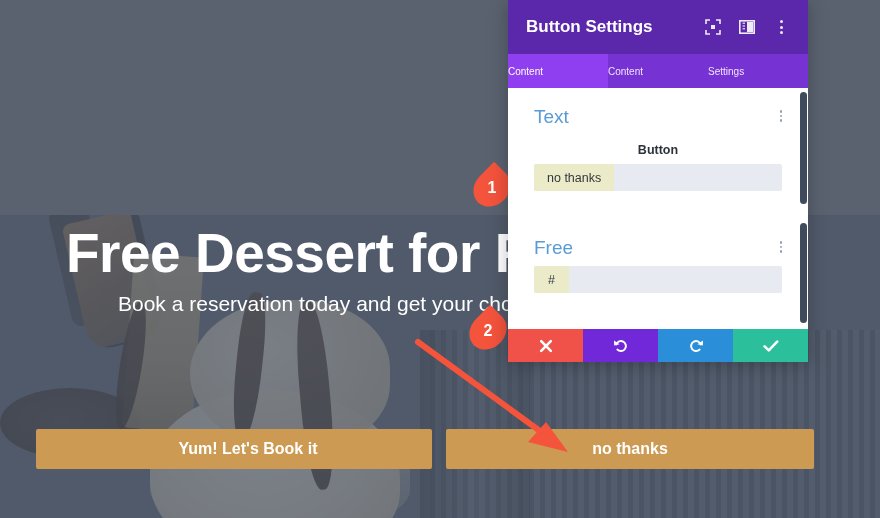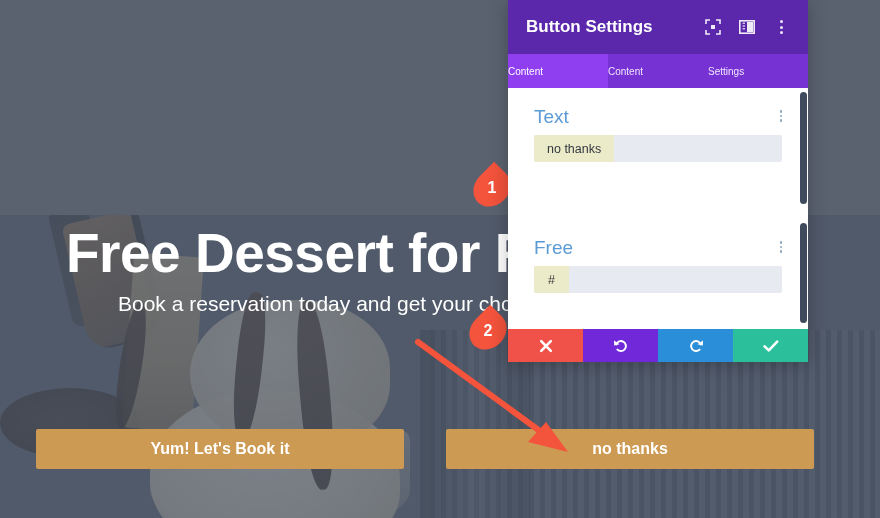--- a/index.html
+++ b/index.html
@@ -122,21 +122,21 @@
   }
 
   
   .cta{
     position:absolute;height:40px;
     background:#cc9a52;
     display:flex;align-items:center;justify-content:center;
     color:#ffffff;font-size:16px;font-weight:bold;
     border-radius:2px;
   }
-  .cta.left{left:36px;top:429px;width:368px;}
+  .cta.left{left:36px;top:429px;width:368px;padding-left:28px;}
   .cta.right{left:446px;top:429px;width:368px;}
 
   
   .arrow-svg{
     position:absolute;left:400px;top:330px;width:230px;height:140px;
     pointer-events:none;
   }
 
   
   .pin{
@@ -351,20 +351,21 @@
 
     <div class="section sec-text">
       <div class="section-head">
         <div class="section-title">Text</div>
         <div class="dots-small">
           <i></i>
             <i></i>
             <i></i>
         </div>
       </div>
+      <div class="field-label">Button</div>
       <div class="field-input">
         <span class="field-value">no thanks</span>
       </div>
       <div class="scroll-track">
         <div class="scroll-thumb"></div>
       </div>
     </div>
 
     <div class="gap-strip"></div>
 

